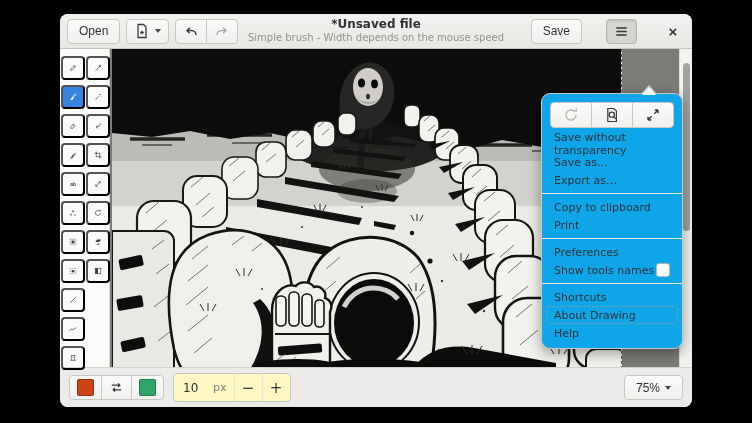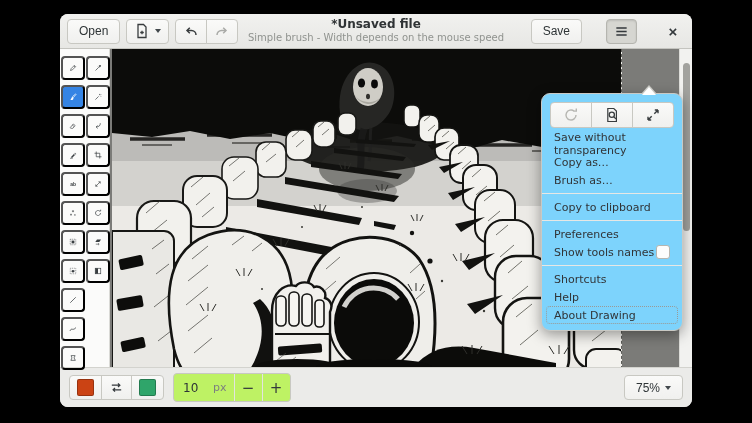--- a/index.html
+++ b/index.html
@@ -57,42 +57,42 @@
   .tool svg{display:block;}
   .col1{grid-column:1;}
   
   .canvas{flex:1;background:#7b7b78;position:relative;overflow:hidden;}
   .image{position:absolute;left:2px;top:0;width:509px;height:320px;background:#efeeea;
     border-right:1px dashed #5d5d59;box-sizing:content-box;}
   .vtrack{position:absolute;top:0;right:0;width:12px;height:100%;background:#f2f2f0;border-left:1px solid #dcdcd8;}
   .vthumb{position:absolute;top:14px;right:2.5px;width:7px;height:168px;background:#a2a29e;border-radius:4px;}
   
   .popover{
-    position:absolute;left:481px;top:44px;width:140px;background:#7dd3fc;
+    position:absolute;left:481px;top:44px;width:140px;background:#0ea5e9;
     border:1px solid #c9c9c4;border-radius:9px;box-shadow:0 4px 14px rgba(0,0,0,.38);
     padding:5px 0 6px;z-index:20;font-size:11px;
   }
   .pop-arrow{position:absolute;top:-9px;left:99px;width:0;height:0;
     border-left:8px solid transparent;border-right:8px solid transparent;border-bottom:9px solid #c9c9c4;}
   .pop-arrow:after{content:"";position:absolute;left:-7px;top:1.5px;width:0;height:0;
     border-left:7px solid transparent;border-right:7px solid transparent;border-bottom:8px solid #ffffff;}
   .icon-row{display:flex;margin:3px 8px 7px;}
   .icon-row .btn{flex:1;height:26px;padding:0;}
   .menu-item{height:18px;display:flex;align-items:center;padding:0 12px;color:#313437;}
   .menu-item .grow{flex:1;}
   .menu-sep{height:1px;background:#e7e7e4;margin:4px 0;}
   .checkbox{width:12px;height:12px;border:1px solid #b6b6b0;border-radius:3px;background:#fdfdfc;}
   .menu-item.focused{outline:1px dotted #9a9a95;outline-offset:-1px;border-radius:4px;margin:0 4px;padding:0 8px;}
   
   .bottombar{
     height:39px;flex:0 0 39px;background:#ebebe9;border-top:1px solid #d3d3ce;
     border-radius:0 0 8px 8px;display:flex;align-items:center;padding:0 9px;gap:9px;
   }
   .swatch{width:15px;height:15px;border-radius:2px;border:1px solid rgba(0,0,0,.25);}
-  .spin{display:inline-flex;align-items:center;background:#bef264;border:1px solid #c8c8c2;
+  .spin{display:inline-flex;align-items:center;background:#fef9c3;border:1px solid #c8c8c2;
     border-radius:4px;height:27px;overflow:hidden;}
   .spin .val{width:30px;text-align:left;padding-left:9px;font-size:12px;}
   .spin .unit{font-size:11px;color:#7c7f80;padding:0 7px 0 0;}
   .spin .sbtn{width:27px;height:27px;display:flex;align-items:center;justify-content:center;
     font-size:15px;color:#34393c;border-left:1px solid #e4e4e0;}
   .spacer{flex:1;}
 </style>
 </head>
 <body>
 
@@ -437,47 +437,50 @@
           <svg width="16" height="16" viewBox="0 0 16 16">
               <path d="M9.3 6.7L13 3M13 3h-3.2M13 3v3.2M6.7 9.3L3 13M3 13h3.2M3 13V9.8" fill="none" stroke="#383c3e" stroke-width="1.4"></path>
             </svg>
         </button>
       </div>
 
       <div class="menu-item">
           <span>Save without transparency</span>
         </div>
       <div class="menu-item">
-          <span>Copy as…</span>
-        </div>
-      <div class="menu-item">
-          <span>Brush as…</span>
+          <span>Save as…</span>
+        </div>
+      <div class="menu-item">
+          <span>Export as…</span>
         </div>
       <div class="menu-sep"></div>
       <div class="menu-item">
           <span>Copy to clipboard</span>
+        </div>
+      <div class="menu-item">
+          <span>Print</span>
         </div>
       <div class="menu-sep"></div>
       <div class="menu-item">
           <span>Preferences</span>
         </div>
       <div class="menu-item">
         <span>Show tools names</span>
         <span class="grow"></span>
         <span class="checkbox"></span>
       </div>
       <div class="menu-sep"></div>
       <div class="menu-item">
           <span>Shortcuts</span>
         </div>
-      <div class="menu-item">
-          <span>Help</span>
-        </div>
       <div class="menu-item focused">
           <span>About Drawing</span>
+        </div>
+      <div class="menu-item">
+          <span>Help</span>
         </div>
     </div>
   </div>
 
   <div class="bottombar">
     <span class="linked">
       <button class="btn iconbtn">
         <span class="swatch" style="background: rgb(203, 67, 20);"></span>
       </button>
       <button class="btn iconbtn">

